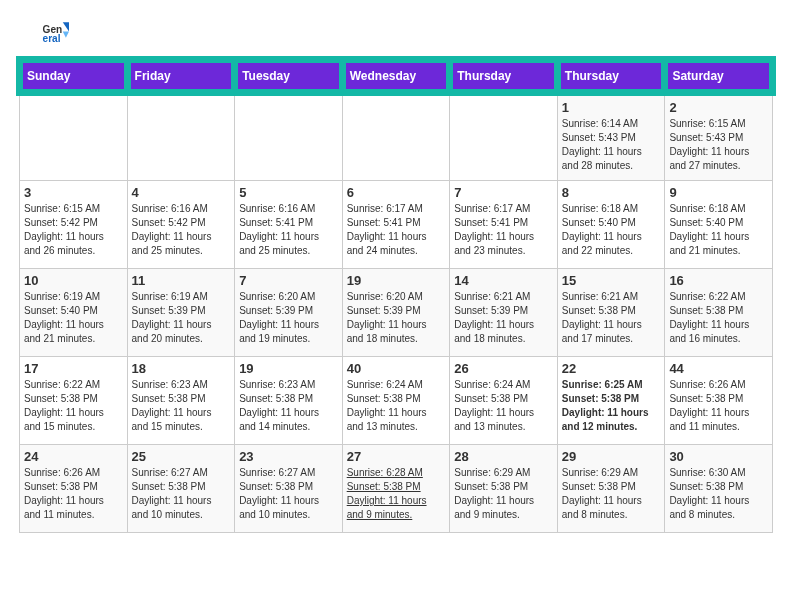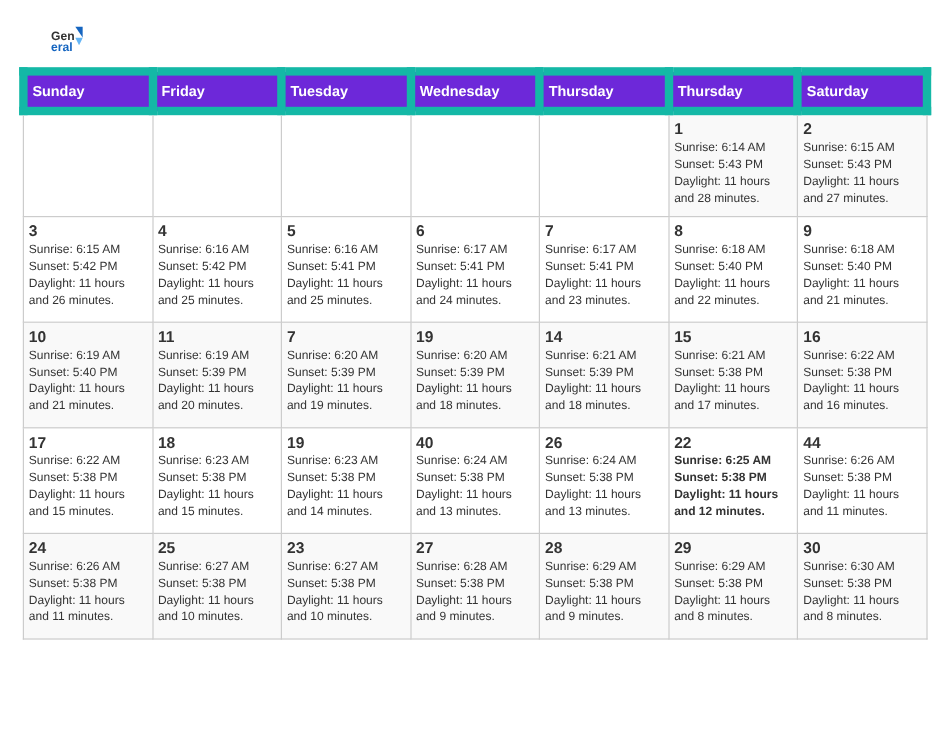--- a/index.html
+++ b/index.html
@@ -286,21 +286,21 @@
 Daylight: 11 hours and 10 minutes.</div>
         </td>
         <td>
           <span class="day-number">23</span>
           <div class="cell-info" style="white-space: pre-line;">Sunrise: 6:27 AM
 Sunset: 5:38 PM
 Daylight: 11 hours and 10 minutes.</div>
         </td>
         <td>
           <span class="day-number">27</span>
-          <div class="cell-info" style="white-space: pre-line;">Sunrise: 6:28 AM
+          <div class="cell-info" style="white-space: pre-line; text-decoration: underline;">Sunrise: 6:28 AM
 Sunset: 5:38 PM
 Daylight: 11 hours and 9 minutes.</div>
         </td>
         <td>
           <span class="day-number">28</span>
           <div class="cell-info" style="white-space: pre-line;">Sunrise: 6:29 AM
 Sunset: 5:38 PM
 Daylight: 11 hours and 9 minutes.</div>
         </td>
         <td>

